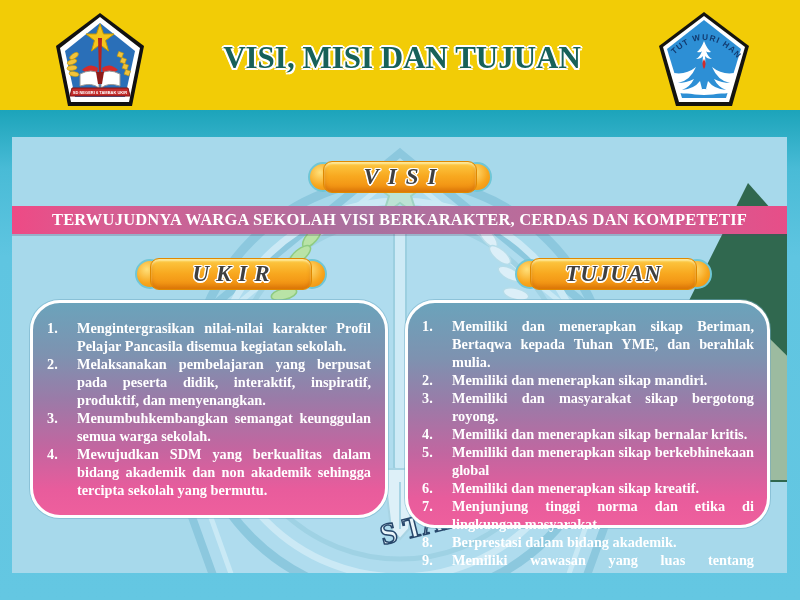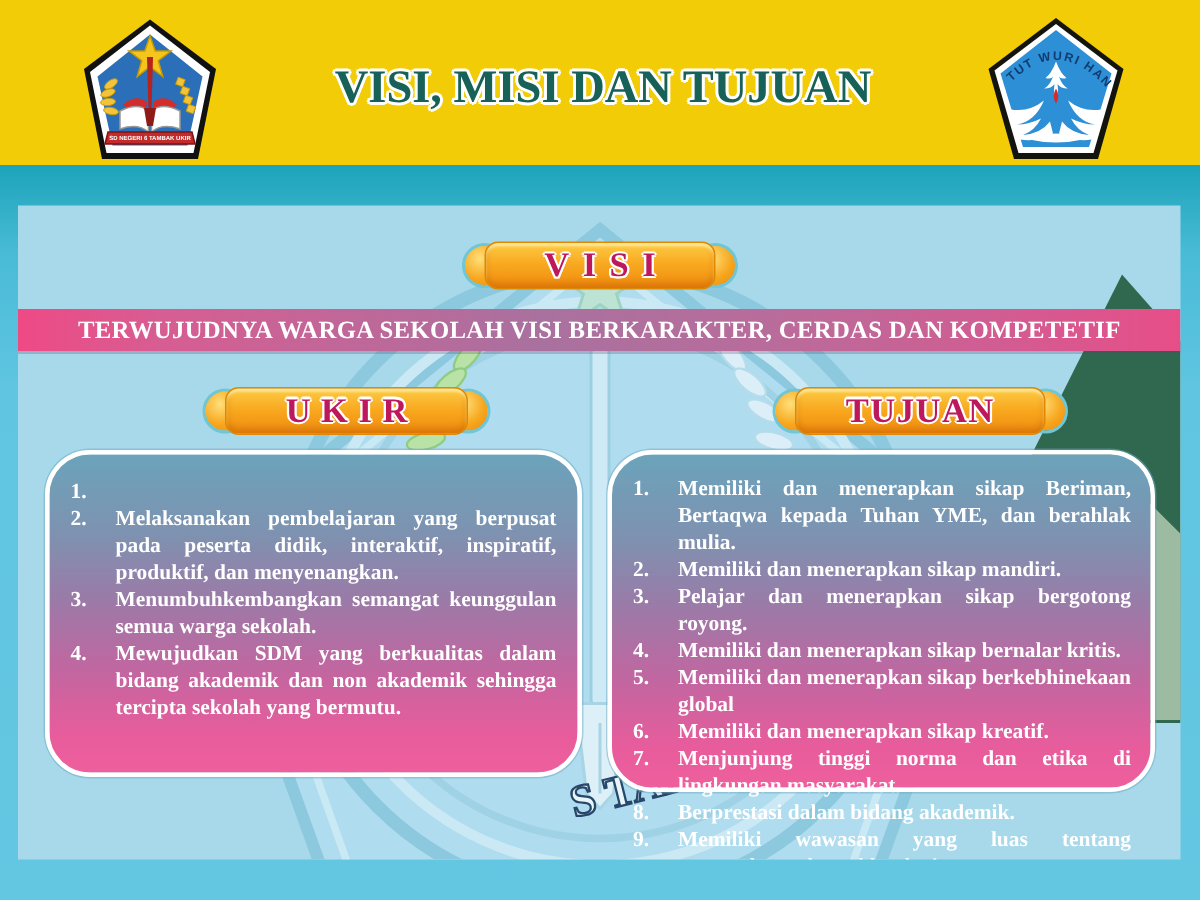--- a/index.html
+++ b/index.html
@@ -29,23 +29,23 @@
   
   .pill{position:absolute;height:34px;}
   .pill .bar{position:absolute;left:15px;right:15px;top:1px;bottom:1px;border-radius:9px;
              background:linear-gradient(180deg,#FDCB45 0%,#F8A81F 48%,#EF8A0E 100%);
              border:1px solid #E08900;box-shadow:inset 0 -3px 4px rgba(190,90,0,.45), inset 0 2px 2px rgba(255,240,170,.9);}
   .pill .knob{position:absolute;top:2px;width:30px;height:30px;border-radius:50%;
               background:radial-gradient(circle at 38% 32%,#FFE07A,#F7A61D 58%,#ED8A0E 100%);
               border:2px solid #6FC6D6;box-sizing:border-box;}
   .pill .knob.l{left:0;} .pill .knob.r{right:0;}
   .pill .lbl{position:absolute;left:0;right:0;top:0;bottom:0;display:flex;align-items:center;justify-content:center;
-             font-weight:bold;font-size:23px;color:#be185d;z-index:3;
+             font-weight:bold;font-size:23px;color:#404040;z-index:3;
              text-shadow:1.5px 0 0 #fff,-1.5px 0 0 #fff,0 1.5px 0 #fff,0 -1.5px 0 #fff,
-                         1px 1px 0 #fff,-1px -1px 0 #fff,1px -1px 0 #fff,-1px 1px 0 #fff;}
+                         1px 1px 0 #fff,-1px -1px 0 #fff,1px -1px 0 #fff,-1px 1px 0 #fff;font-style:italic;}
   #pill-visi{left:296px;top:23px;width:184px;}
   #pill-visi .lbl{letter-spacing:9px;padding-left:9px;}
   #pill-misi{left:123px;top:120px;width:192px;}
   #pill-misi .lbl{letter-spacing:7px;padding-left:7px;}
   #pill-tujuan{left:503px;top:120px;width:197px;}
   #pill-tujuan .lbl{letter-spacing:1px;}
 
   
   .banner{position:absolute;left:0;top:69px;width:775px;height:28px;
           background:linear-gradient(90deg,#EE4A85 0%,#D75D92 12%,#A9719F 45%,#B96C9B 65%,#D25C92 85%,#E74E88 100%);
@@ -187,20 +187,21 @@
       <div class="knob l"></div>
       <div class="knob r"></div>
       <div class="bar"></div>
       <div class="lbl">TUJUAN</div>
     </div>
 
     <div class="gbox" id="box-misi">
       <div id="misi-list">
           <div class="li">
             <span class="num">1.</span>
+            <span class="txt">Mengintergrasikan nilai-nilai karakter Profil Pelajar Pancasila disemua kegiatan sekolah.</span>
           </div>
           <div class="li">
             <span class="num">2.</span>
             <span class="txt">Melaksanakan pembelajaran yang berpusat pada peserta didik, interaktif, inspiratif,  produktif, dan menyenangkan.</span>
           </div>
           <div class="li">
             <span class="num">3.</span>
             <span class="txt">Menumbuhkembangkan semangat keunggulan semua warga sekolah.</span>
           </div>
           <div class="li">
@@ -215,21 +216,21 @@
           <div class="li">
             <span class="num">1.</span>
             <span class="txt">Memiliki dan menerapkan sikap Beriman, Bertaqwa kepada Tuhan YME, dan berahlak mulia.</span>
           </div>
           <div class="li">
             <span class="num">2.</span>
             <span class="txt">Memiliki dan menerapkan sikap mandiri.</span>
           </div>
           <div class="li">
             <span class="num">3.</span>
-            <span class="txt">Pelajar dan menerapkan sikap bergotong royong.</span>
+            <span class="txt">Memiliki dan masyarakat sikap bergotong royong.</span>
           </div>
           <div class="li">
             <span class="num">4.</span>
             <span class="txt">Memiliki dan menerapkan sikap bernalar kritis.</span>
           </div>
           <div class="li">
             <span class="num">5.</span>
             <span class="txt">Memiliki dan menerapkan sikap berkebhinekaan global</span>
           </div>
           <div class="li">

